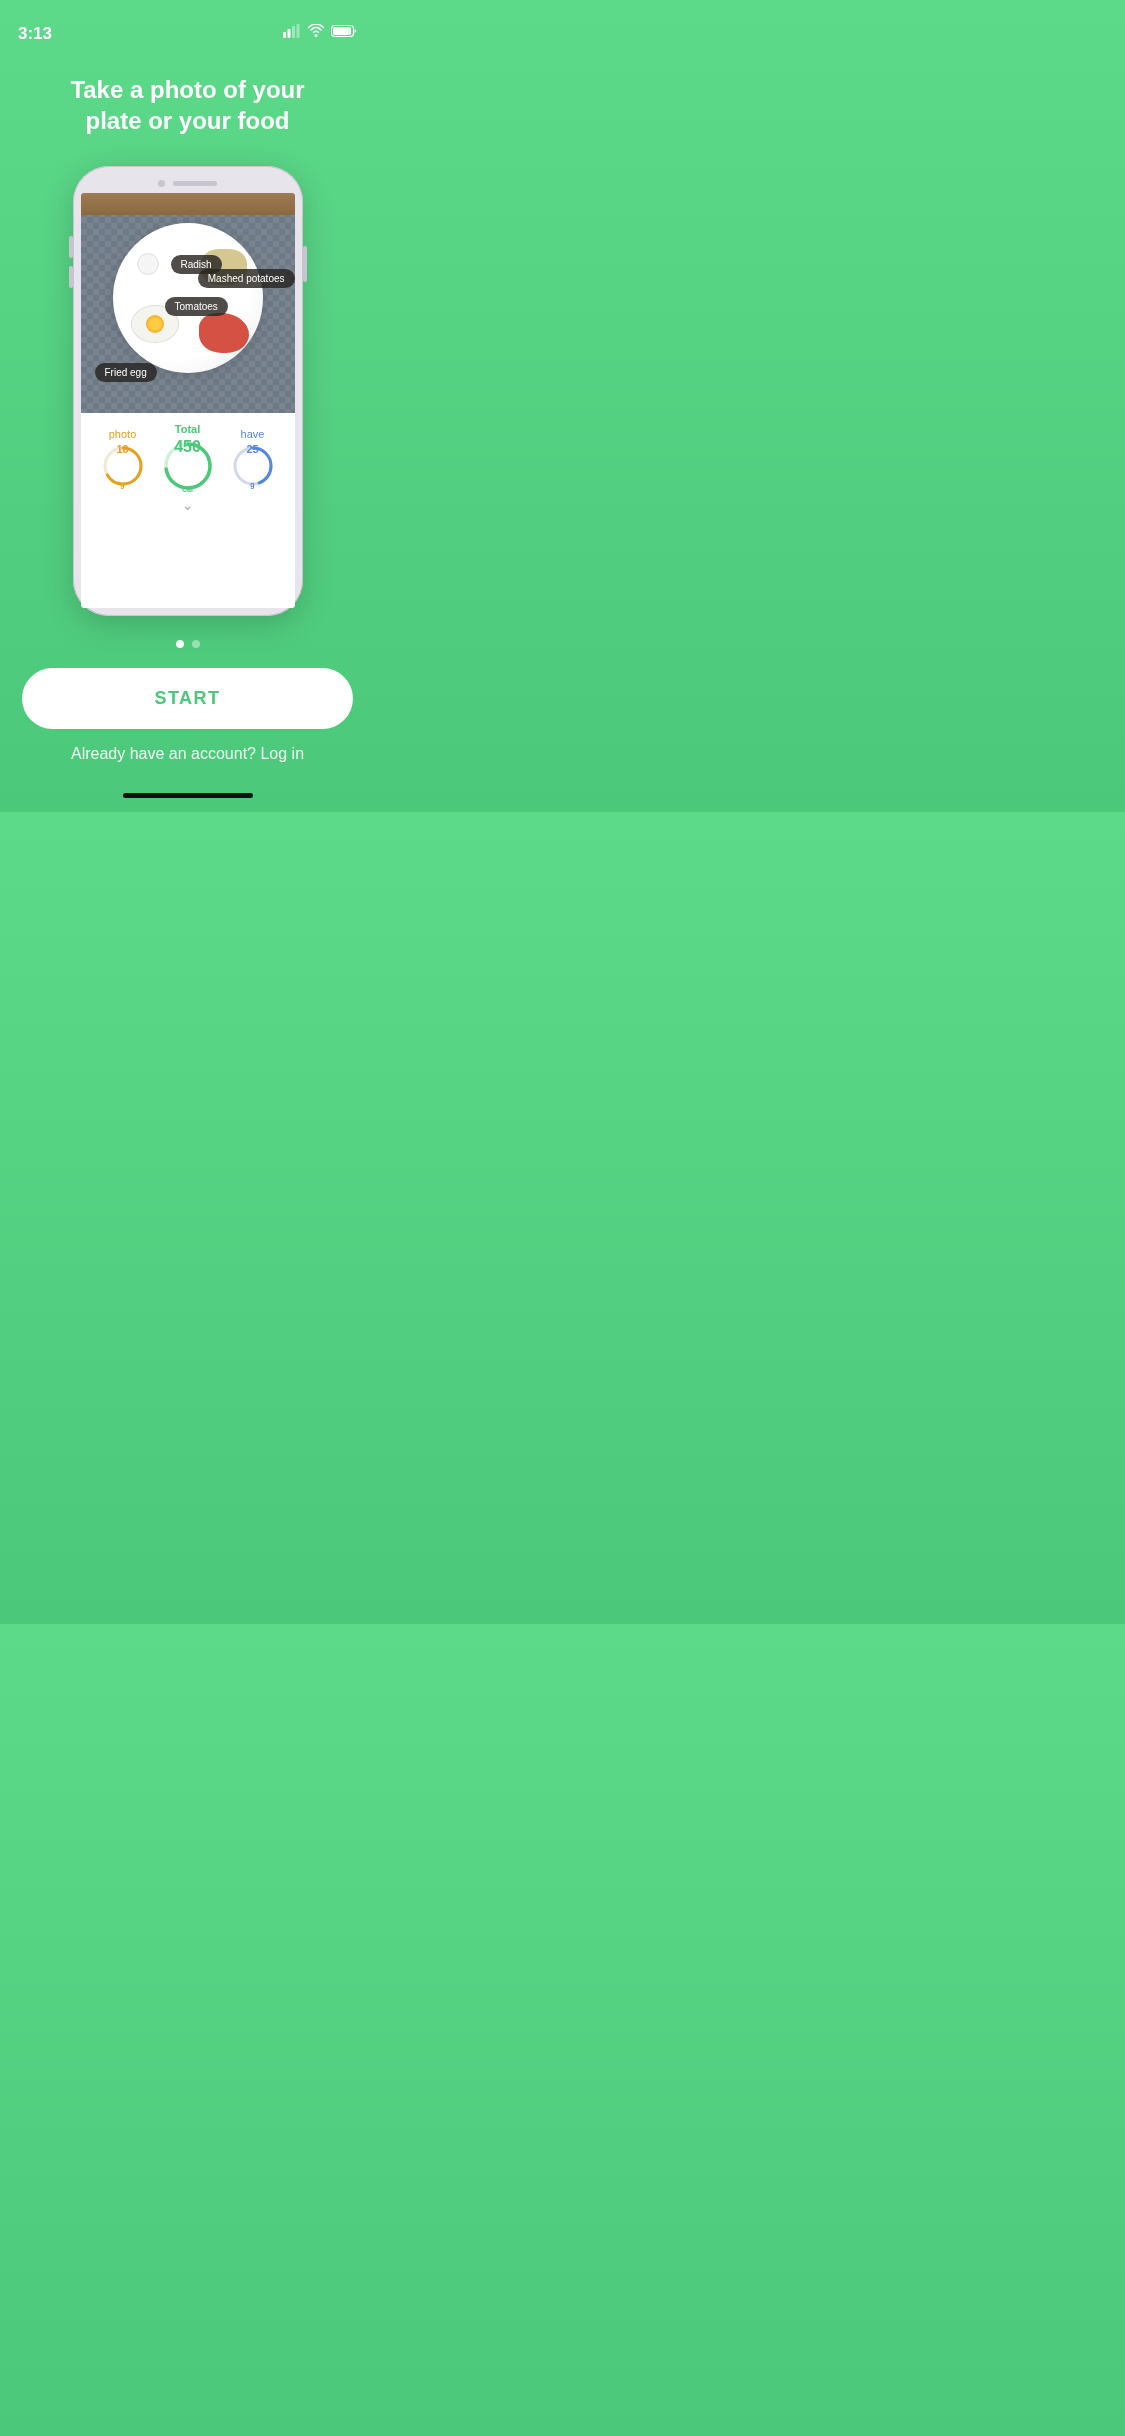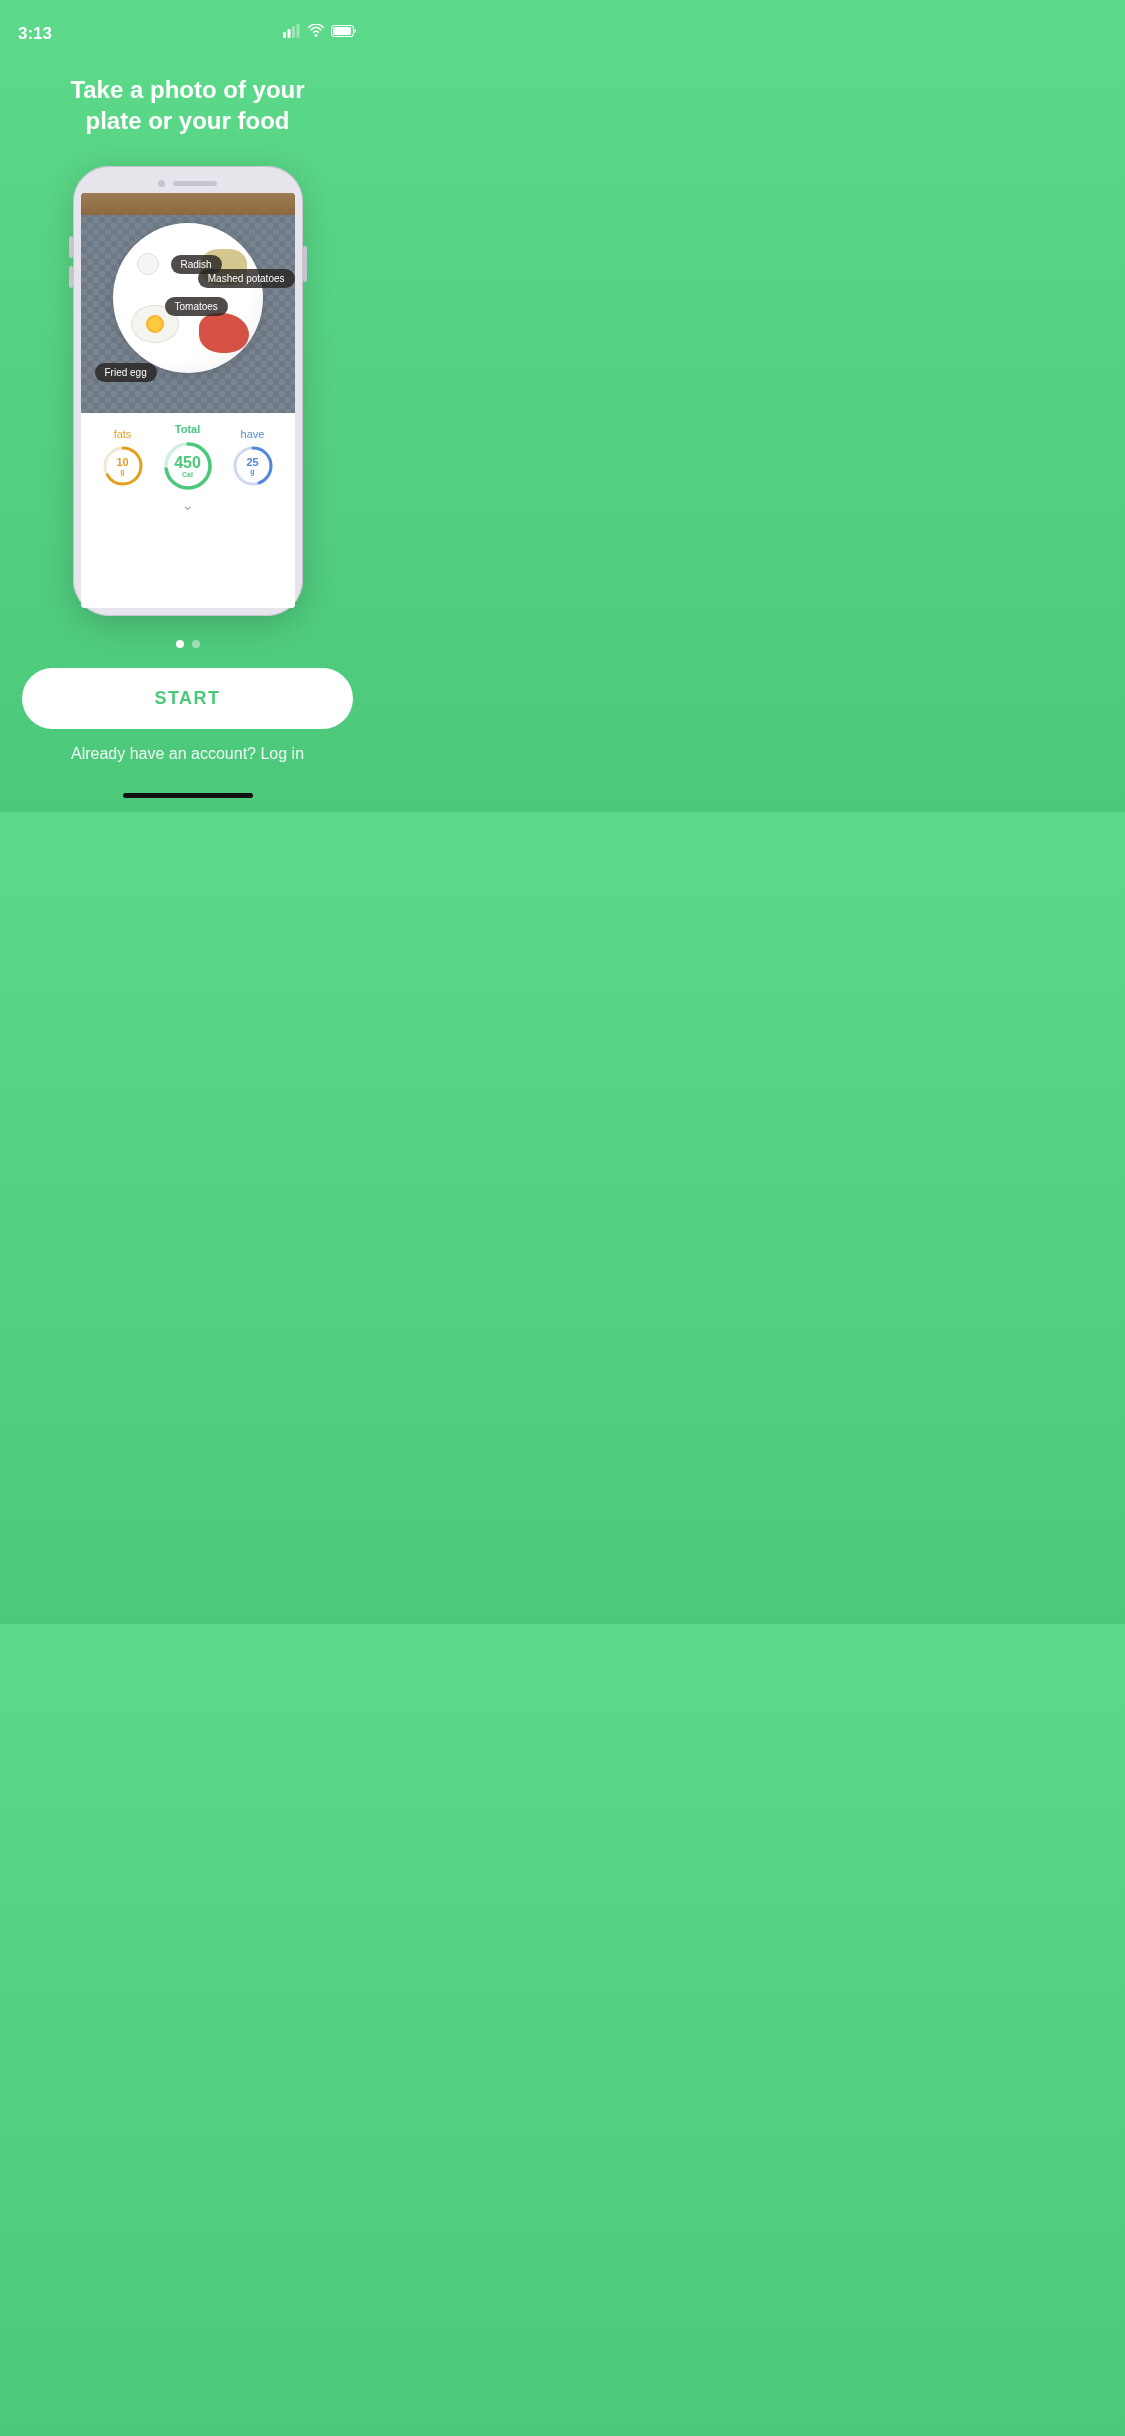--- a/index.html
+++ b/index.html
@@ -284,21 +284,21 @@
     .ring-container svg {
       transform: rotate(-90deg);
     }
 
     .ring-center-text {
       position: absolute;
       inset: 0;
       display: flex;
       flex-direction: column;
       align-items: center;
-      justify-content: center;
+      justify-content: space-between;
       font-size: 10px;
       font-weight: 700;
     }
 
     .ring-center-text .value { font-size: 11px; line-height: 1; }
     .ring-center-text .unit { font-size: 7px; line-height: 1; }
 
     .ring-total .value { color: #4CC87A; font-size: 16px; }
     .ring-total .unit { color: #4CC87A; }
     .ring-fats .value { color: #E6A020; }
@@ -467,21 +467,21 @@
         <div class="food-label label-radish">Radish</div>
         <div class="food-label label-mashed">Mashed potatoes</div>
         <div class="food-label label-tomatoes">Tomatoes</div>
         <div class="food-label label-egg">Fried egg</div>
       </div>
 
       <div class="nutrition-section">
         <div class="nutrition-row">
 
           <div class="nutrition-item">
-            <span class="nutrition-label fats">fats</span>
+            <span class="nutrition-label fats">photo</span>
             <div class="ring-container">
               <svg width="44" height="44" viewBox="0 0 44 44">
                 <circle cx="22" cy="22" r="18" fill="none" stroke="#f0e8d0" stroke-width="3"></circle>
                 <circle cx="22" cy="22" r="18" fill="none" stroke="#E6A020" stroke-width="3" stroke-dasharray="75 113" stroke-linecap="round"></circle>
               </svg>
               <div class="ring-center-text ring-fats">
                 <span class="value">10</span>
                 <span class="unit">g</span>
               </div>
             </div>

